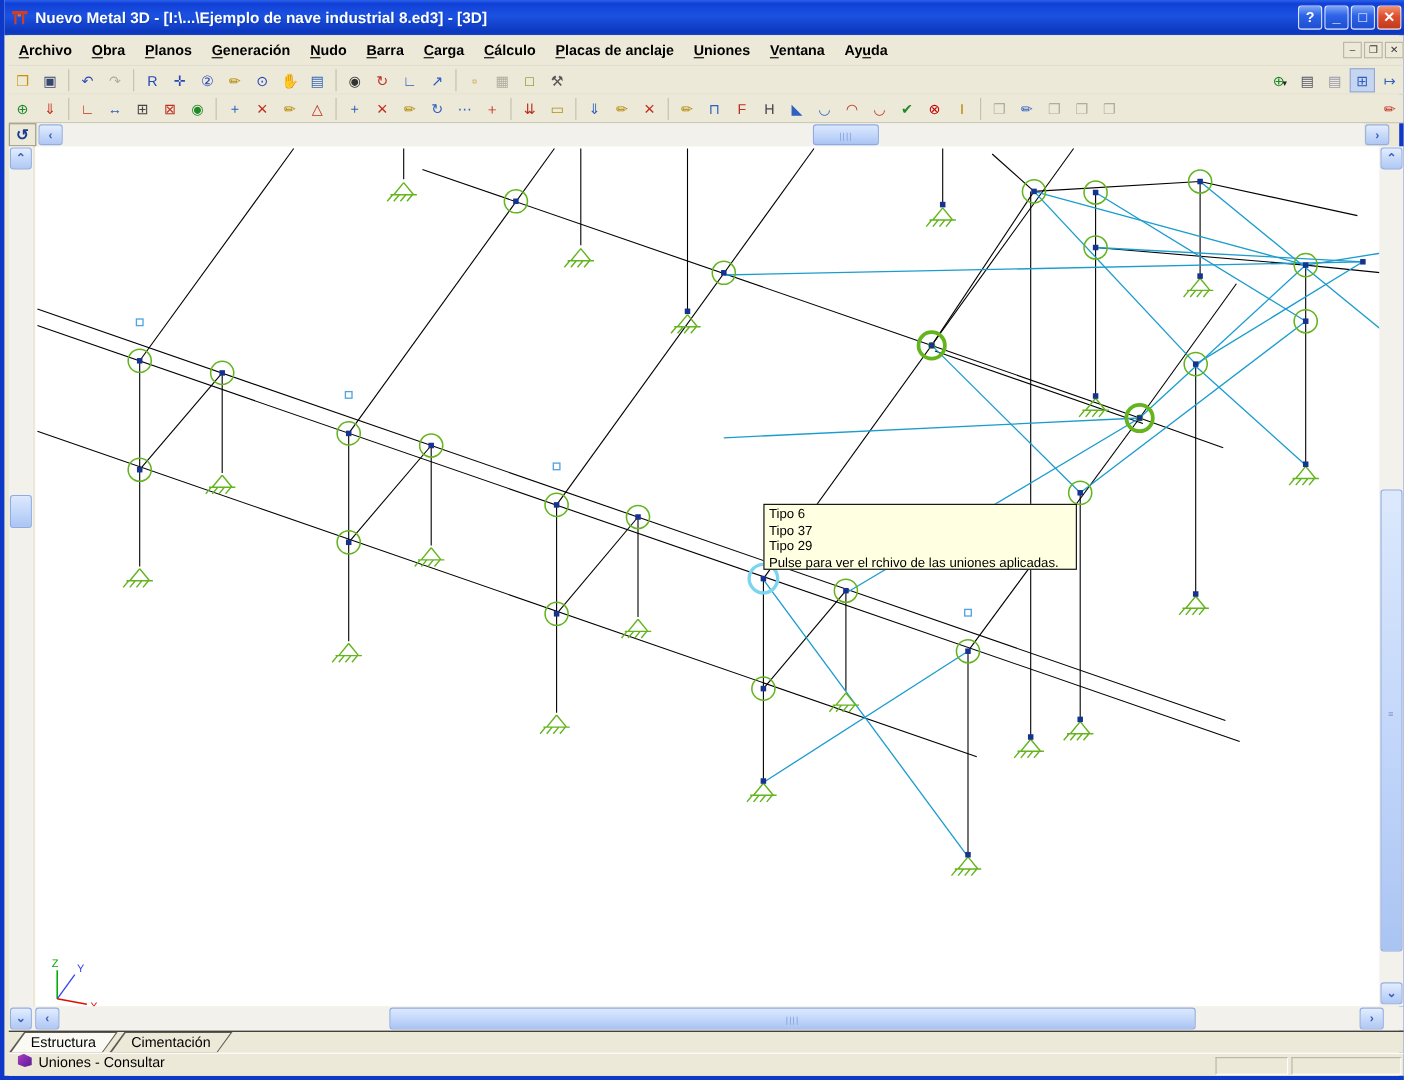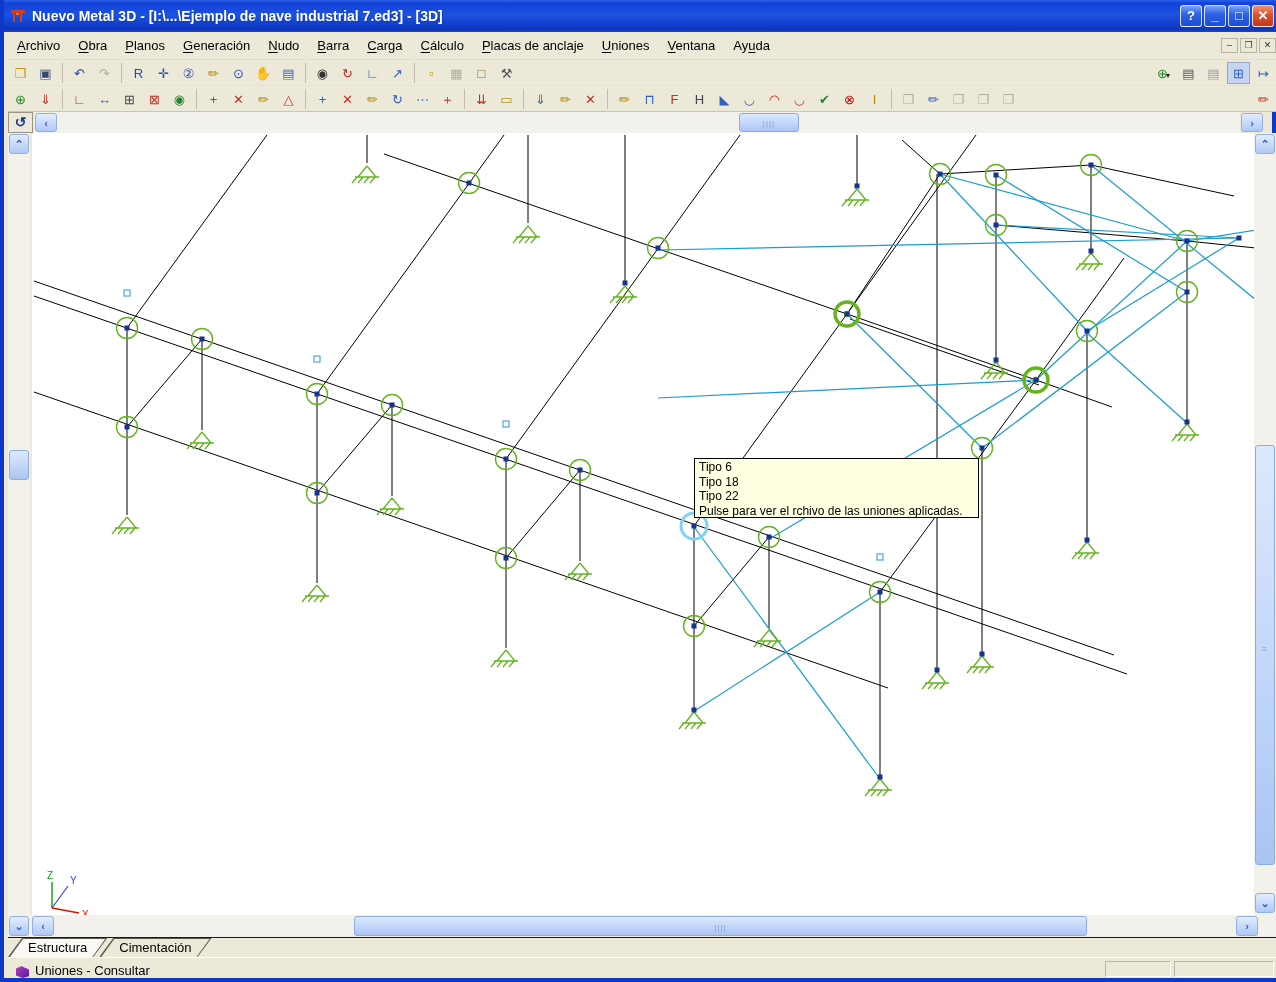--- a/index.html
+++ b/index.html
@@ -10,21 +10,21 @@
     background:linear-gradient(180deg,#2A62E8 0%,#1140D8 10%,#1C52E0 45%,#0C36BE 92%,#1747C8 100%);
     display:flex; align-items:center; padding:0 6px; }
   #title-text { color:#fff; font-weight:bold; font-size:14px; margin-left:6px; text-shadow:1px 1px 1px #00227744; flex:1; white-space:nowrap; overflow:hidden; }
   .tb-btn { width:22px; height:22px; margin-left:2px; border:1px solid #ffffffcc; border-radius:3px;
     color:#fff; font-weight:bold; font-size:13px; line-height:20px; text-align:center;
     background:linear-gradient(180deg,#79A5F4 0%,#2E63E8 40%,#1E4ED0 100%); cursor:default; }
   .tb-btn.close { background:linear-gradient(180deg,#F0906E 0%,#DD4F2E 45%,#C03A1C 100%); }
   
   #menubar { position:absolute; left:4px; top:32px; width:1268px; height:28px; background:#ECE9D8;
     display:flex; align-items:center; font-size:13px; border-bottom:1px solid #E2DECE; }
-  .menu-item { padding:4px 9px; white-space:nowrap; }
+  .menu-item { padding:4px 9px; white-space:nowrap;font-weight:bold; }
   .menu-item u { text-underline-offset:2px; }
   #mdi-controls { margin-left:auto; display:flex; }
   .mdi-btn { width:17px; height:15px; border:1px solid #B8B4A4; background:#ECE9D8; font-size:9px; line-height:13px; text-align:center; color:#333; margin-left:2px; }
   
   .toolbar { position:absolute; left:4px; width:1268px; background:#ECE9D8; display:flex; align-items:center; }
   #toolbar1 { top:60px; height:26px; border-bottom:1px solid #E6E2D2; }
   #toolbar2 { top:86px; height:26px; border-bottom:1px solid #CAC6B6; }
   .tool-btn { width:23px; height:22px; margin:0 1px; text-align:center; font-size:13px; line-height:21px; cursor:default; border:1px solid transparent; }
   .tool-btn.pressed { border:1px solid #94A8D0; background:#C6D5F0; }
   .tool-btn.gray { color:#B0ACA0 !important; }
@@ -46,38 +46,38 @@
   #tooltip { position:absolute; background:#FFFFE1; border:1px solid #000; font-size:12px; line-height:14.5px; padding:1px 4px 2px 4px; white-space:nowrap; }
   
   #tabsrow { position:absolute; left:4px; top:937px; width:1268px; height:20px; background:#ECE9D8; border-top:1px solid #1a1a1a; display:flex; }
   .tab { position:relative; height:19px; margin-right:-8px; padding:2px 20px 0 20px; font-size:13px;
     clip-path:polygon(14px 0, 100% 0, calc(100% - 14px) 100%, 0 100%);
     background:#5a5a52; }
   .tab > span { position:relative; z-index:2; }
   .tab .inner { position:absolute; inset:1px 1px 0 1px; clip-path:polygon(14px 0, calc(100% - 1px) 0, calc(100% - 14px) 100%, 1px 100%); background:#ECE9D8; z-index:1; }
   .tab.active .inner { background:#FAF9F4; }
   #statusbar { position:absolute; left:4px; top:957px; width:1268px; height:21px; background:#ECE9D8; border-top:1px solid #fff;
-    display:flex; align-items:flex-end; font-size:13px; }
+    display:flex; align-items:flex-start; font-size:13px; }
   .status-panel { position:absolute; top:3px; height:16px; border:1px solid #B8B4A4; border-right-color:#fff; border-bottom-color:#fff; }
   #book-icon { width:13px; height:12px; margin:0 6px 0 8px; background:linear-gradient(135deg,#B040C0 0%,#7828A8 60%,#5A1E88 100%);
     clip-path:polygon(0 20%, 45% 0, 55% 8%, 100% 30%, 100% 85%, 50% 100%, 0 80%); border-radius:1px; }
 </style>
 </head>
 <body>
 
 <div id="frame">
 
   <div id="titlebar">
     <svg width="16" height="16">
       <rect x="1" y="2" width="14" height="3" fill="#D04020"></rect>
       <rect x="3" y="5" width="2" height="9" fill="#D04020"></rect>
       <rect x="10" y="5" width="2" height="9" fill="#D04020"></rect>
       <rect x="6" y="5" width="3" height="2" fill="#E07050"></rect>
     </svg>
-    <span id="title-text">Nuevo Metal 3D - [I:\...\Ejemplo de nave industrial 7.ed3] - [3D]</span>
+    <span id="title-text">Nuevo Metal 3D - [I:\...\Ejemplo de nave industrial 8.ed3] - [3D]</span>
     <div class="tb-btn">?</div>
     <div class="tb-btn">_</div>
     <div class="tb-btn">□</div>
     <div class="tb-btn close">✕</div>
   </div>
 
   <div id="menubar">
       <div class="menu-item"><u>A</u>rchivo</div>
       <div class="menu-item"><u>O</u>bra</div>
       <div class="menu-item"><u>P</u>lanos</div>
@@ -347,22 +347,22 @@
         <rect x="873" y="554" width="6" height="6" fill="#fff" stroke="#4FA3E0" stroke-width="1.2"></rect>
         <line x1="48" y1="908" x2="48" y2="882" stroke="#00AA00" stroke-width="1.4"></line>
         <line x1="48" y1="908" x2="64" y2="886" stroke="#3344EE" stroke-width="1.2"></line>
         <line x1="48" y1="908" x2="75" y2="913" stroke="#DD1100" stroke-width="1.4"></line>
         <text x="43" y="879" fill="#00AA00" font-size="10px" font-family="Liberation Sans, sans-serif">Z</text>
         <text x="66" y="884" fill="#3344EE" font-size="10px" font-family="Liberation Sans, sans-serif">Y</text>
         <text x="78" y="918" fill="#DD1100" font-size="10px" font-family="Liberation Sans, sans-serif">X</text>
       </svg>
     <div id="tooltip" style="left: 662px; top: 325px; width: 285px; height: 60px;">
         <div>Tipo 6</div>
-        <div>Tipo 18</div>
-        <div>Tipo 22</div>
+        <div>Tipo 37</div>
+        <div>Tipo 29</div>
         <div>Pulse para ver el rchivo de las uniones aplicadas.</div>
       </div>
   </div>
 
   <div class="sb-track" style="left:4px;top:915px;width:1268px;height:22px;"></div>
   <div class="sb-btn" style="left:5px;top:916px;width:20px;height:20px;line-height:18px;">⌄</div>
   <div class="sb-btn" style="left:28px;top:916px;width:22px;height:20px;line-height:18px;">‹</div>
   <div class="sb-thumb" style="left:350px;top:916px;width:733px;height:20px;">
       <div class="grip" style="margin-top:7px;">||||</div>
     </div>

